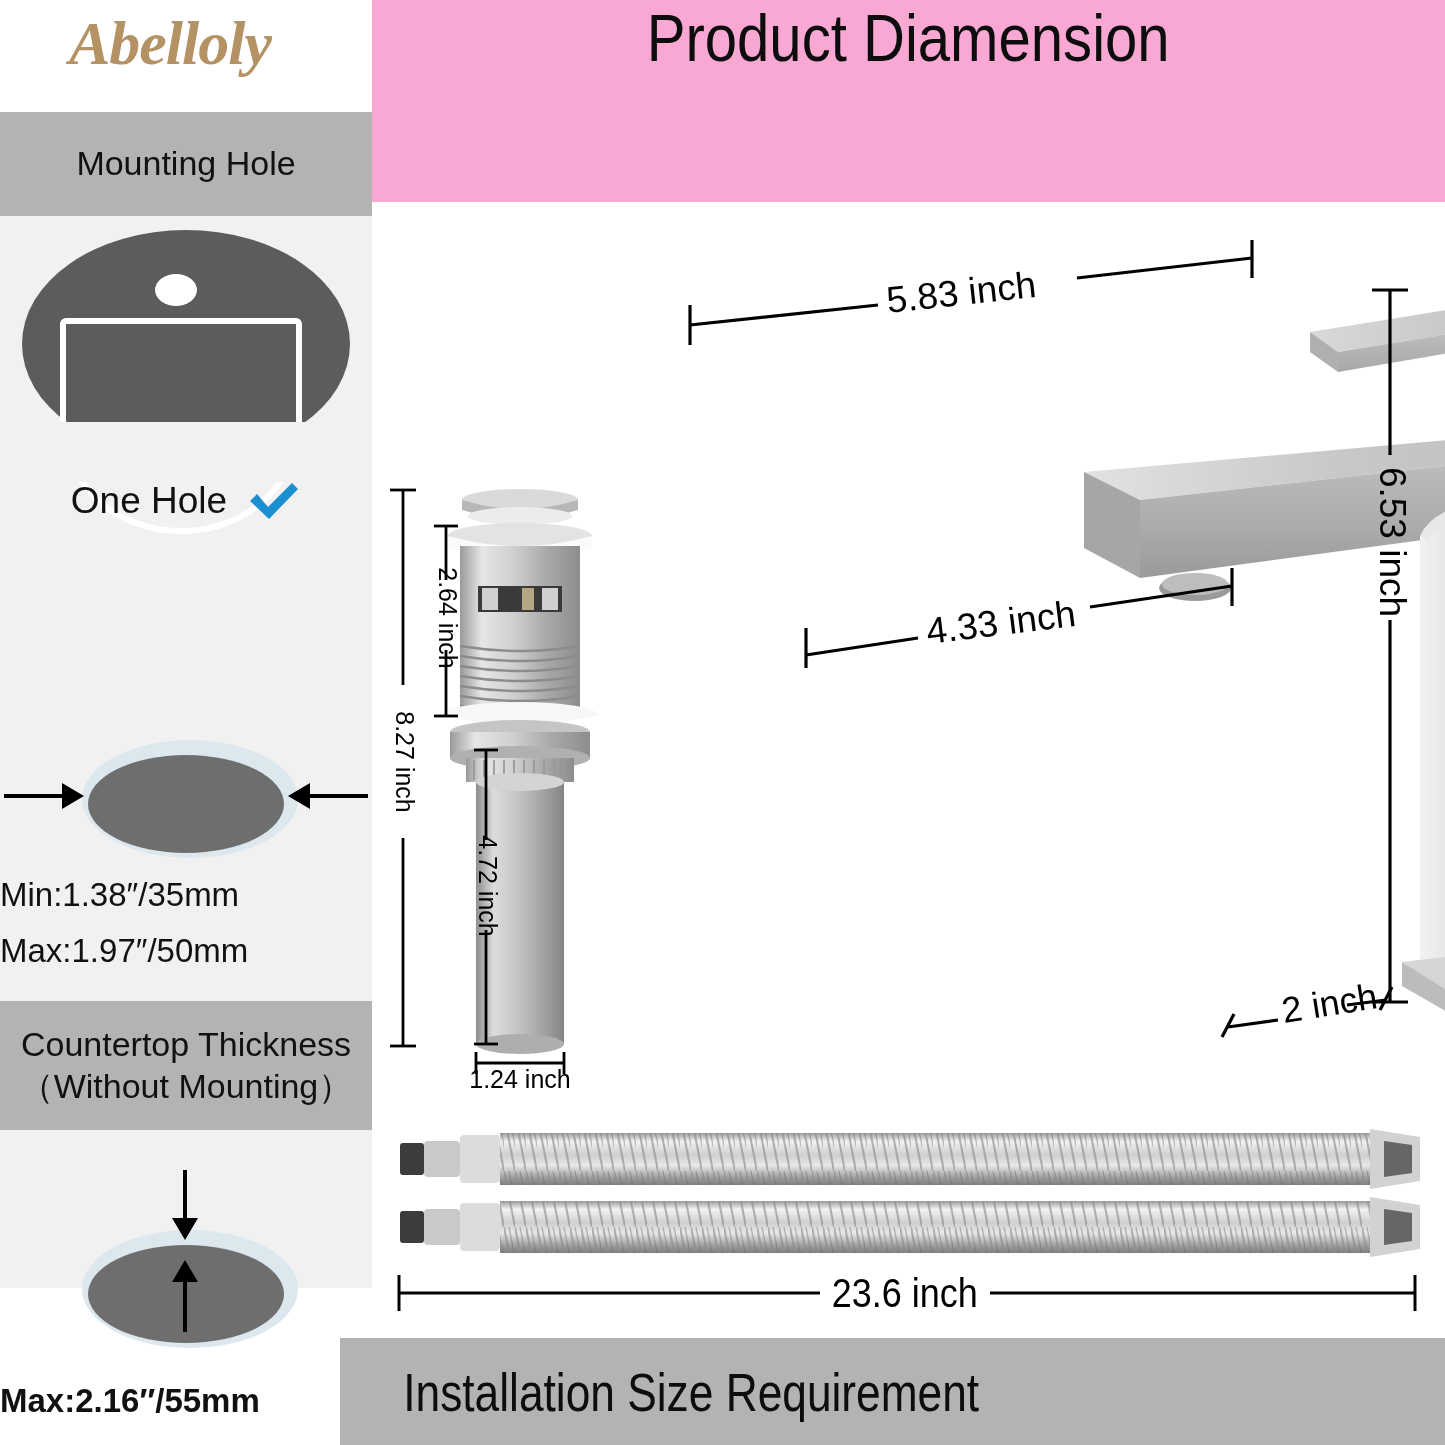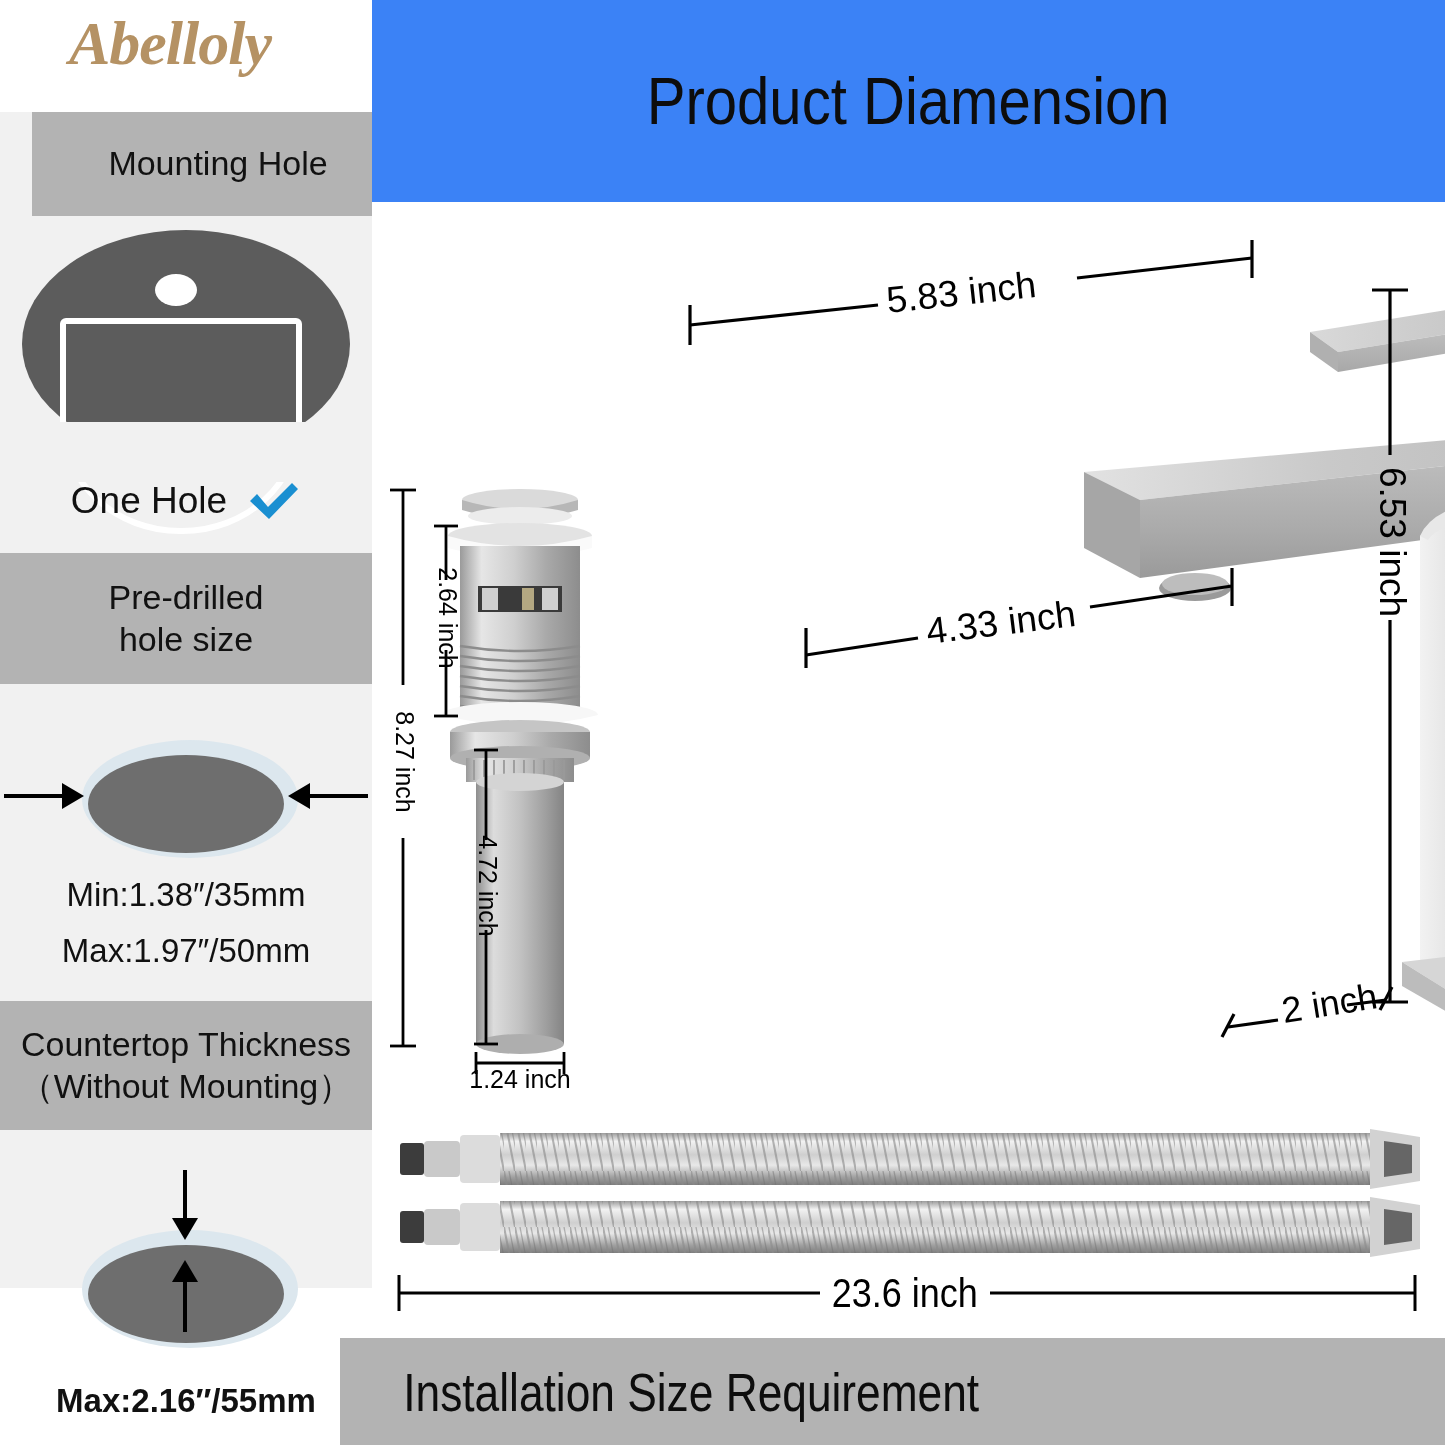--- a/index.html
+++ b/index.html
@@ -9,21 +9,21 @@
   
   #sidebar{position:absolute;left:0;top:0;width:372px;height:1288px;background:#f1f1f1;}
   #brand{position:absolute;left:0;top:0;width:372px;height:112px;background:#ffffff;}
   #brand-text{position:absolute;left:0;top:8px;width:340px;text-align:center;
       font-family:"Liberation Serif",serif;font-style:italic;font-weight:700;
       font-size:62px;color:#b59264;letter-spacing:-1px;}
 
   .band{position:absolute;left:0;width:372px;background:#b3b3b3;
       display:flex;align-items:center;justify-content:center;text-align:center;
       color:#111;font-size:34px;line-height:1.22;}
-  #band-mounting{top:112px;height:104px;margin-left:32px;}
+  #band-mounting{top:112px;height:104px;}
   #band-predrilled{top:553px;height:131px;}
   #band-counter{top:1001px;height:129px;}
 
   
   #sink-wrap{position:absolute;left:0;top:222px;width:372px;height:250px;}
   #sink-oval{position:absolute;left:22px;top:8px;width:328px;height:228px;
       background:#5c5c5c;border-radius:50%/50%;}
   #sink-hole{position:absolute;left:155px;top:52px;width:42px;height:32px;
       background:#ffffff;border-radius:50%;}
   #sink-basin{position:absolute;left:60px;top:96px;width:242px;height:216px;
@@ -40,36 +40,36 @@
   #pd-wrap{position:absolute;left:0;top:700px;width:372px;height:230px;}
   .disc{position:absolute;width:216px;height:118px;border-radius:50%;background:#dce7ee;}
   .disc-dark{position:absolute;width:196px;height:98px;border-radius:50%;background:#6e6e6e;}
   #pd-disc{left:82px;top:40px;}
   #pd-disc-dark{left:88px;top:55px;}
   .arrow-h{position:absolute;height:4px;background:#000;}
   .arrow-head-r{position:absolute;width:0;height:0;border-top:13px solid transparent;
       border-bottom:13px solid transparent;border-left:22px solid #000;}
   .arrow-head-l{position:absolute;width:0;height:0;border-top:13px solid transparent;
       border-bottom:13px solid transparent;border-right:22px solid #000;}
-  .cap-txt{position:absolute;width:372px;text-align:center;font-size:33px;color:#111;}
+  .cap-txt{position:absolute;width:372px;text-align:left;font-size:33px;color:#111;}
 
   
   #ct-wrap{position:absolute;left:0;top:1140px;width:372px;height:305px;}
   #ct-disc{left:82px;top:90px;}
   #ct-disc-dark{left:88px;top:105px;}
   .arrow-v{position:absolute;width:4px;background:#000;}
   .arrow-head-d{position:absolute;width:0;height:0;border-left:13px solid transparent;
       border-right:13px solid transparent;border-top:22px solid #000;}
   .arrow-head-u{position:absolute;width:0;height:0;border-left:13px solid transparent;
       border-right:13px solid transparent;border-bottom:22px solid #000;}
 
   
   #main{position:absolute;left:372px;top:0;width:1073px;height:1445px;background:#ffffff;}
-  #title-bar{position:absolute;left:0;top:0;width:1073px;height:202px;background:#3b82f6;
-      display:flex;align-items:center;justify-content:center;}
+  #title-bar{position:absolute;left:0;top:0;width:1073px;height:202px;background:#f9a8d4;
+      display:flex;justify-content:center;}
   #title{font-size:66px;color:#0d0d0d;transform:scaleX(.88);transform-origin:center;
       font-family:"Liberation Sans",sans-serif;}
   #footer-bar{position:absolute;left:-32px;top:1338px;width:1105px;height:107px;background:#b3b3b3;
       display:flex;align-items:center;justify-content:flex-start;}
   #footer-strip{position:absolute;left:-32px;top:1338px;width:12px;height:107px;background:#f1f1f1;}
   #footer{font-size:54px;color:#0d0d0d;transform:scaleX(.82);transform-origin:center;}
 
   svg{display:block;}
   .dimtxt{font-family:"Liberation Sans",sans-serif;fill:#000;}
 </style>
@@ -95,26 +95,20 @@
       <div id="sink-hole"></div>
     </div>
 
     <div id="one-hole-row">
       <span id="one-hole-label">One Hole</span>
       <svg id="check" viewBox="0 0 54 40">
         <path d="M3 20 L10 13 L21 26 L45 2 L51 8 L22 38 Z" fill="#1a8fd1"></path>
       </svg>
     </div>
 
-    <div class="band" id="band-predrilled">
-      <span>
-        <span>Pre-drilled</span><br>
-        <span>hole size</span>
-      </span>
-    </div>
 
     <div id="pd-wrap">
       <div class="disc" id="pd-disc"></div>
       <div class="disc-dark" id="pd-disc-dark"></div>
       <div class="arrow-h" style="left:4px;top:94px;width:60px;"></div>
       <div class="arrow-head-r" style="left:62px;top:83px;"></div>
       <div class="arrow-h" style="left:308px;top:94px;width:60px;"></div>
       <div class="arrow-head-l" style="left:288px;top:83px;"></div>
       <div class="cap-txt" style="top:176px;">Min:1.38″/35mm</div>
       <div class="cap-txt" style="top:232px;">Max:1.97″/50mm</div>

